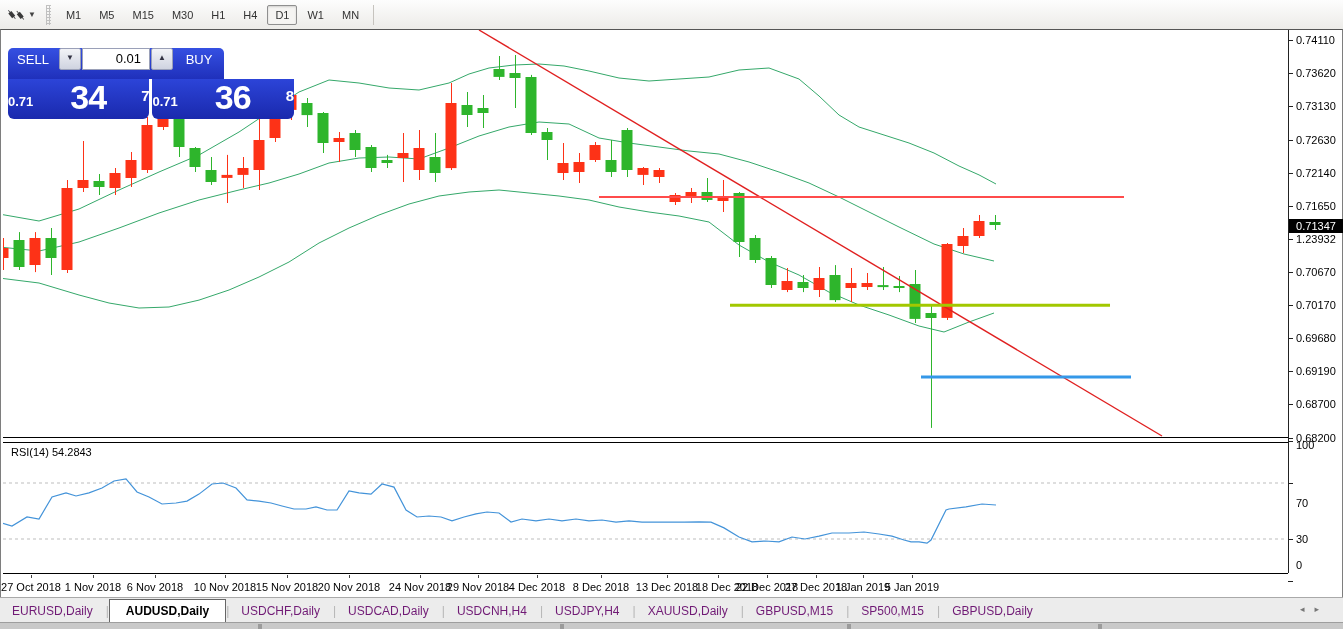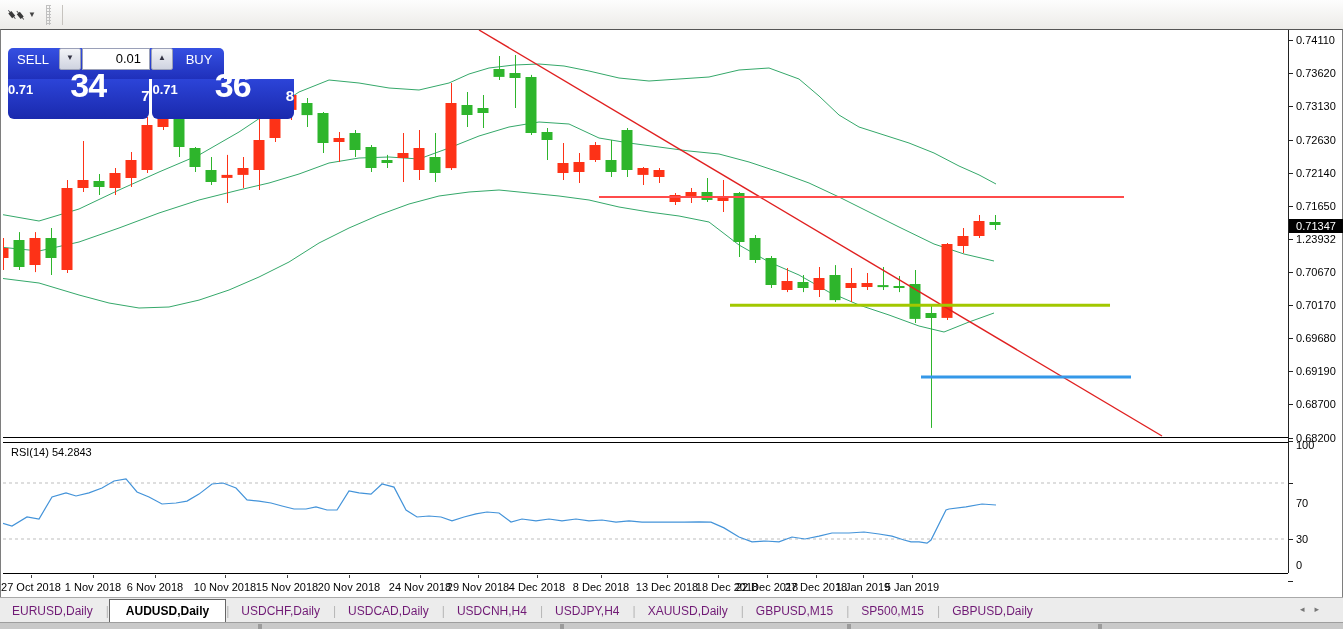--- a/index.html
+++ b/index.html
@@ -42,21 +42,21 @@
   .trade{position:absolute;left:8px;top:48px;width:216px;height:64px;}
   .tp-top{display:flex;height:31px;background:linear-gradient(#3550e2,#1f30bb);
           border-radius:5px 5px 0 0;}
   .tp-btn{width:50px;color:#fff;font-size:13px;text-align:center;line-height:24px;cursor:pointer;}
   .tp-step{width:20px;height:20px;margin:0 1px;background:linear-gradient(#f2f3f7,#cfd3e0);
            border:1px solid #9aa0b8;border-radius:2px;font-size:8px;color:#334;line-height:18px;text-align:center;}
   .tp-vol{flex:1;height:20px;background:#fff;border:1px solid #9aa0b8;font-size:13px;color:#000;
           text-align:right;padding-right:8px;line-height:20px;}
   .tp-bottom{display:flex;height:40px;gap:3px;}
   .tp-quote{flex:1;background:linear-gradient(#2c44d8,#1a29ad);border-radius:0 0 6px 6px;
-            color:#fff;display:flex;align-items:flex-end;justify-content:center;padding-bottom:19px;cursor:pointer;gap:35px;}
+            color:#fff;display:flex;align-items:flex-end;justify-content:center;padding-bottom:7px;cursor:pointer;gap:35px;}
   .tp-quote .sm{font-size:13px;font-weight:bold;margin-right:2px;line-height:20px;}
   .tp-quote .bg{font-size:34px;font-weight:bold;line-height:30px;letter-spacing:-1px;}
   .tp-quote .sp{font-size:15px;font-weight:bold;line-height:34px;align-self:flex-start;}
   
   .tabbar{position:absolute;left:0;top:597px;width:1343px;height:25px;background:#ececec;
           border-top:1px solid #a9a9a9;display:flex;align-items:flex-end;}
   .tab{font-size:12px;color:#701a75;padding:4px 13px 5px 12px;white-space:nowrap;cursor:pointer;}
   .tab.active{background:#fff;border:1px solid #666;border-bottom:1px solid #fff;font-weight:bold;color:#000;
               padding:4px 16px 5px 16px;margin-bottom:-1px;}
   .tab-sep{color:#b5b5b5;font-size:12px;padding-bottom:5px;}
@@ -75,20 +75,31 @@
         <g transform="rotate(-40 10 9)" fill="#3a3a3a">
           <rect x="5" y="3" width="4" height="6"></rect>
             <rect x="6.7" y="0.5" width="0.8" height="11"></rect>
           <rect x="11" y="9" width="4" height="6"></rect>
             <rect x="12.7" y="6.5" width="0.8" height="11"></rect>
         </g>
       </svg>
     </div>
     <span class="caret">▼</span>
     <div class="grip"></div>
+    <div id="tf-buttons" style="display:flex;">
+        <div class="tfbtn">M1</div>
+        <div class="tfbtn">M5</div>
+        <div class="tfbtn">M15</div>
+        <div class="tfbtn">M30</div>
+        <div class="tfbtn">H1</div>
+        <div class="tfbtn">H4</div>
+        <div class="tfbtn active">D1</div>
+        <div class="tfbtn">W1</div>
+        <div class="tfbtn">MN</div>
+      </div>
     <div class="tool-sep"></div>
   </div>
 
   <div class="chart-frame"></div>
 
   <svg id="price-svg" class="price-plot" viewBox="4 30 1285 407">
       <polyline points="0,214.0 40,221.0 80,209.0 120,190.0 160,172.0 200,155.0 240,132.0 270,112.0 300,92.0 330,80.0 360,83.0 390,88.0 420,90.0 450,83.0 470,74.0 490,68.0 515,65.0 540,64.0 565,66.0 590,71.0 620,78.0 650,81.0 680,79.0 710,77.0 740,70.0 770,68.0 800,79.0 820,96.0 840,115.0 860,127.0 885,135.0 910,143.0 935,153.0 960,166.0 980,174.9 997,184.0" fill="none" stroke="#35a86a" stroke-width="1"></polyline>
       <polyline points="0,247.0 40,251.0 80,242.0 120,228.0 160,213.0 200,200.0 240,190.0 270,183.0 300,174.0 330,163.0 360,158.0 390,157.0 420,159.0 450,148.0 480,136.0 510,127.0 540,122.0 570,124.0 600,138.0 630,143.0 660,147.0 690,151.0 720,154.0 750,162.0 780,172.0 810,183.0 840,197.0 870,212.0 900,227.0 935,244.0 965,254.0 995,261.0" fill="none" stroke="#35a86a" stroke-width="1"></polyline>
       <polyline points="0,278.0 40,283.0 80,295.0 110,303.0 140,308.0 170,307.0 200,300.1 230,290.0 260,277.0 290,262.0 320,243.0 350,228.0 380,215.0 410,204.0 440,196.0 470,192.0 500,190.0 530,193.0 560,196.0 590,200.0 620,207.0 650,212.0 680,216.0 710,222.0 740,245.0 770,262.0 800,275.0 830,292.1 860,305.0 890,315.0 920,326.0 945,332.0 970,322.0 995,313.0" fill="none" stroke="#35a86a" stroke-width="1"></polyline>
       <line x1="4.5" y1="238.0" x2="4.5" y2="270.0" stroke="#fd3217" stroke-width="1"></line>

